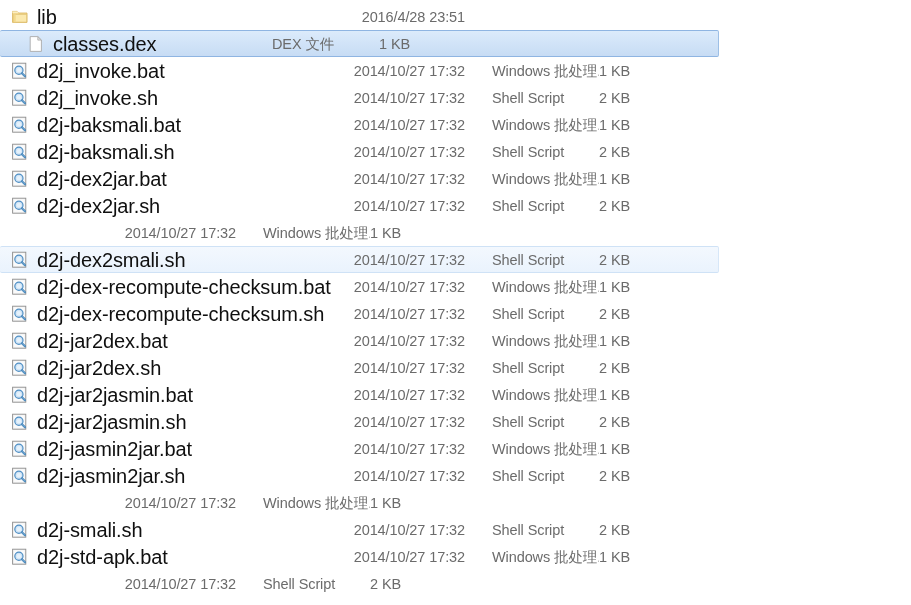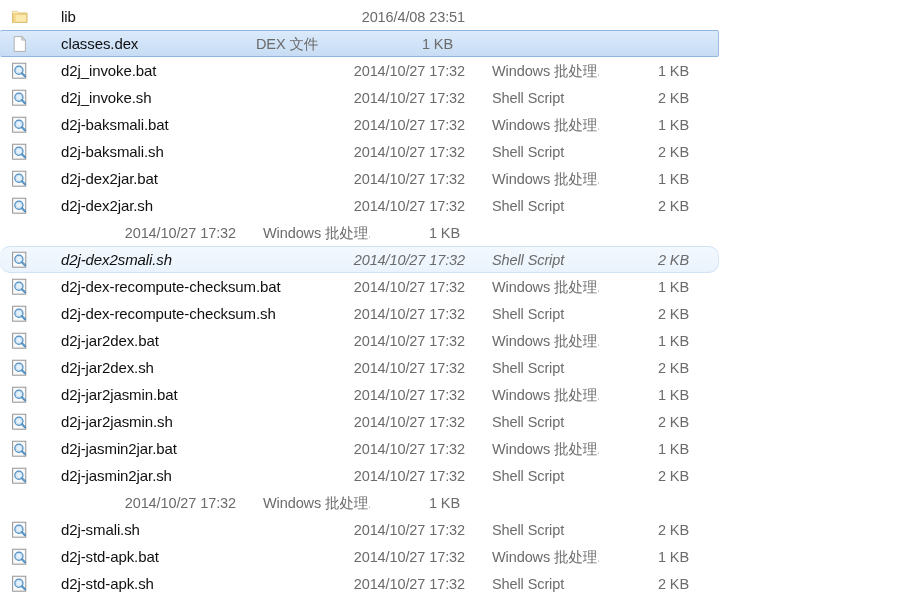--- a/index.html
+++ b/index.html
@@ -34,31 +34,31 @@
   }
 
   
   .row.selected {
     width: 719px;
     background: linear-gradient(to bottom, #dcebfb 0%, #d2e4f8 45%, #c7dcf4 100%);
     border-top: 1px solid #8fb5e2;
     border-bottom: 1px solid #8fb5e2;
     border-right: 1px solid #9dbfe6;
     border-radius: 2px;
+    padding-left: 16px;
   }
 
   
   .row.hover {
     width: 719px;
     background: linear-gradient(to bottom, #f3f8fe 0%, #eaf3fd 100%);
     border-top: 1px solid #cfe2f6;
     border-bottom: 1px solid #cfe2f6;
     border-right: 1px solid #d7e7f8;
-    border-radius: 10px;
-    font-style: italic;
+    border-radius: 2px;
   }
 
   .cell-name {
     display: flex;
     align-items: center;
     width: 229px;
     flex: 0 0 229px;
     padding-left: 11px;
     box-sizing: border-box;
     overflow: visible;
@@ -68,26 +68,25 @@
   .icon-box {
     width: 18px;
     height: 18px;
     flex: 0 0 18px;
     margin-right: 8px;
     position: relative;
   }
   .icon-box svg { display: block; }
 
   .name-text {
-    font-size: 15px;
+    font-size: 20px;
     color: #101010;
     letter-spacing: -0.1px;
     line-height: 18px;
     white-space: nowrap;
-    margin-left: 24px;
   }
 
   .cell-date {
     flex: 0 0 236px;
     width: 236px;
     text-align: right;
     padding-right: 0px;
     box-sizing: border-box;
   }
 
@@ -96,21 +95,20 @@
     width: 134px;
     padding-left: 27px;
     box-sizing: border-box;
     white-space: nowrap;
     overflow: hidden;
   }
 
   .cell-size {
     flex: 0 0 96px;
     width: 96px;
-    text-align: right;
     box-sizing: border-box;
     padding-right: 6px;
   }
 
   .meta-text {
     font-size: 14.5px;
     color: #6b6b6b;
     letter-spacing: -0.1px;
     line-height: 18px;
     white-space: nowrap;
@@ -125,21 +123,21 @@
         <span class="icon-box">
           <svg width="18" height="18" viewBox="0 0 18 18">
             <path d="M1.5 3.4h4.6l1.5 1.6h8.4v9.4H1.5z" fill="#f6dd95" stroke="#d9b45c" stroke-width="0.8"></path>
             <path d="M1.5 3.4h4.6l1.5 1.6H1.5z" fill="#fbeec2"></path>
             <path d="M2.6 6.3h13.1v7.9H2.6z" fill="#fbe9ae" stroke="#dbbb6a" stroke-width="0.7"></path>
             <path d="M2.6 6.3h2.1v7.9H2.6z" fill="#f3d98c"></path>
           </svg>
         </span>
         <span class="name-text">lib</span>
       </div>
-      <div class="cell-date"><span class="meta-text">2016/4/08 23:51</span></div>
+      <div class="cell-date"><span class="meta-text">2016/4/28 23:51</span></div>
       <div class="cell-size"><span class="meta-text"></span></div>
     </div>
     <div class="row selected" aria-selected="true">
       <div class="cell-name">
         <span class="icon-box">
           <svg width="18" height="18" viewBox="0 0 18 18">
             <path d="M3.2 1.6h7.6l3.6 3.5v11.3H3.2z" fill="#ffffff" stroke="#a9a9a9" stroke-width="0.9"></path>
             <path d="M10.8 1.6l3.6 3.5h-3.6z" fill="#e2e2e2" stroke="#a9a9a9" stroke-width="0.8"></path>
           </svg>
         </span>
@@ -458,30 +456,17 @@
             <path d="M10.9 11.3l3.1 3.0" stroke="#7fb6dd" stroke-width="0.9" stroke-linecap="round"></path>
           </svg>
         </span>
         <span class="name-text">d2j-std-apk.bat</span>
       </div>
       <div class="cell-date"><span class="meta-text">2014/10/27 17:32</span></div>
       <div class="cell-type"><span class="meta-text">Windows 批处理...</span></div>
       <div class="cell-size"><span class="meta-text">1 KB</span></div>
     </div>
     <div class="row">
-      <div class="cell-name">
-        <span class="icon-box">
-          <svg width="18" height="18" viewBox="0 0 18 18">
-            <rect x="1.6" y="1.2" width="13.2" height="15" fill="#f2f2f2" stroke="#8d8d8d" stroke-width="0.9"></rect>
-            <rect x="2.9" y="2.5" width="10.6" height="12.4" fill="#fbfbfb"></rect>
-            <circle cx="7.9" cy="8.2" r="4.1" fill="#cfe3f5" stroke="#4f8fc4" stroke-width="1.2"></circle>
-            <circle cx="7.9" cy="8.2" r="2.3" fill="#eaf4fc" opacity="0.85"></circle>
-            <path d="M10.9 11.3l3.1 3.0" stroke="#3f7fb5" stroke-width="2.1" stroke-linecap="round"></path>
-            <path d="M10.9 11.3l3.1 3.0" stroke="#7fb6dd" stroke-width="0.9" stroke-linecap="round"></path>
-          </svg>
-        </span>
-        <span class="name-text">d2j-std-apk.sh</span>
-      </div>
       <div class="cell-date"><span class="meta-text">2014/10/27 17:32</span></div>
       <div class="cell-type"><span class="meta-text">Shell Script</span></div>
       <div class="cell-size"><span class="meta-text">2 KB</span></div>
     </div>
   </div>
 
 </body></html>

